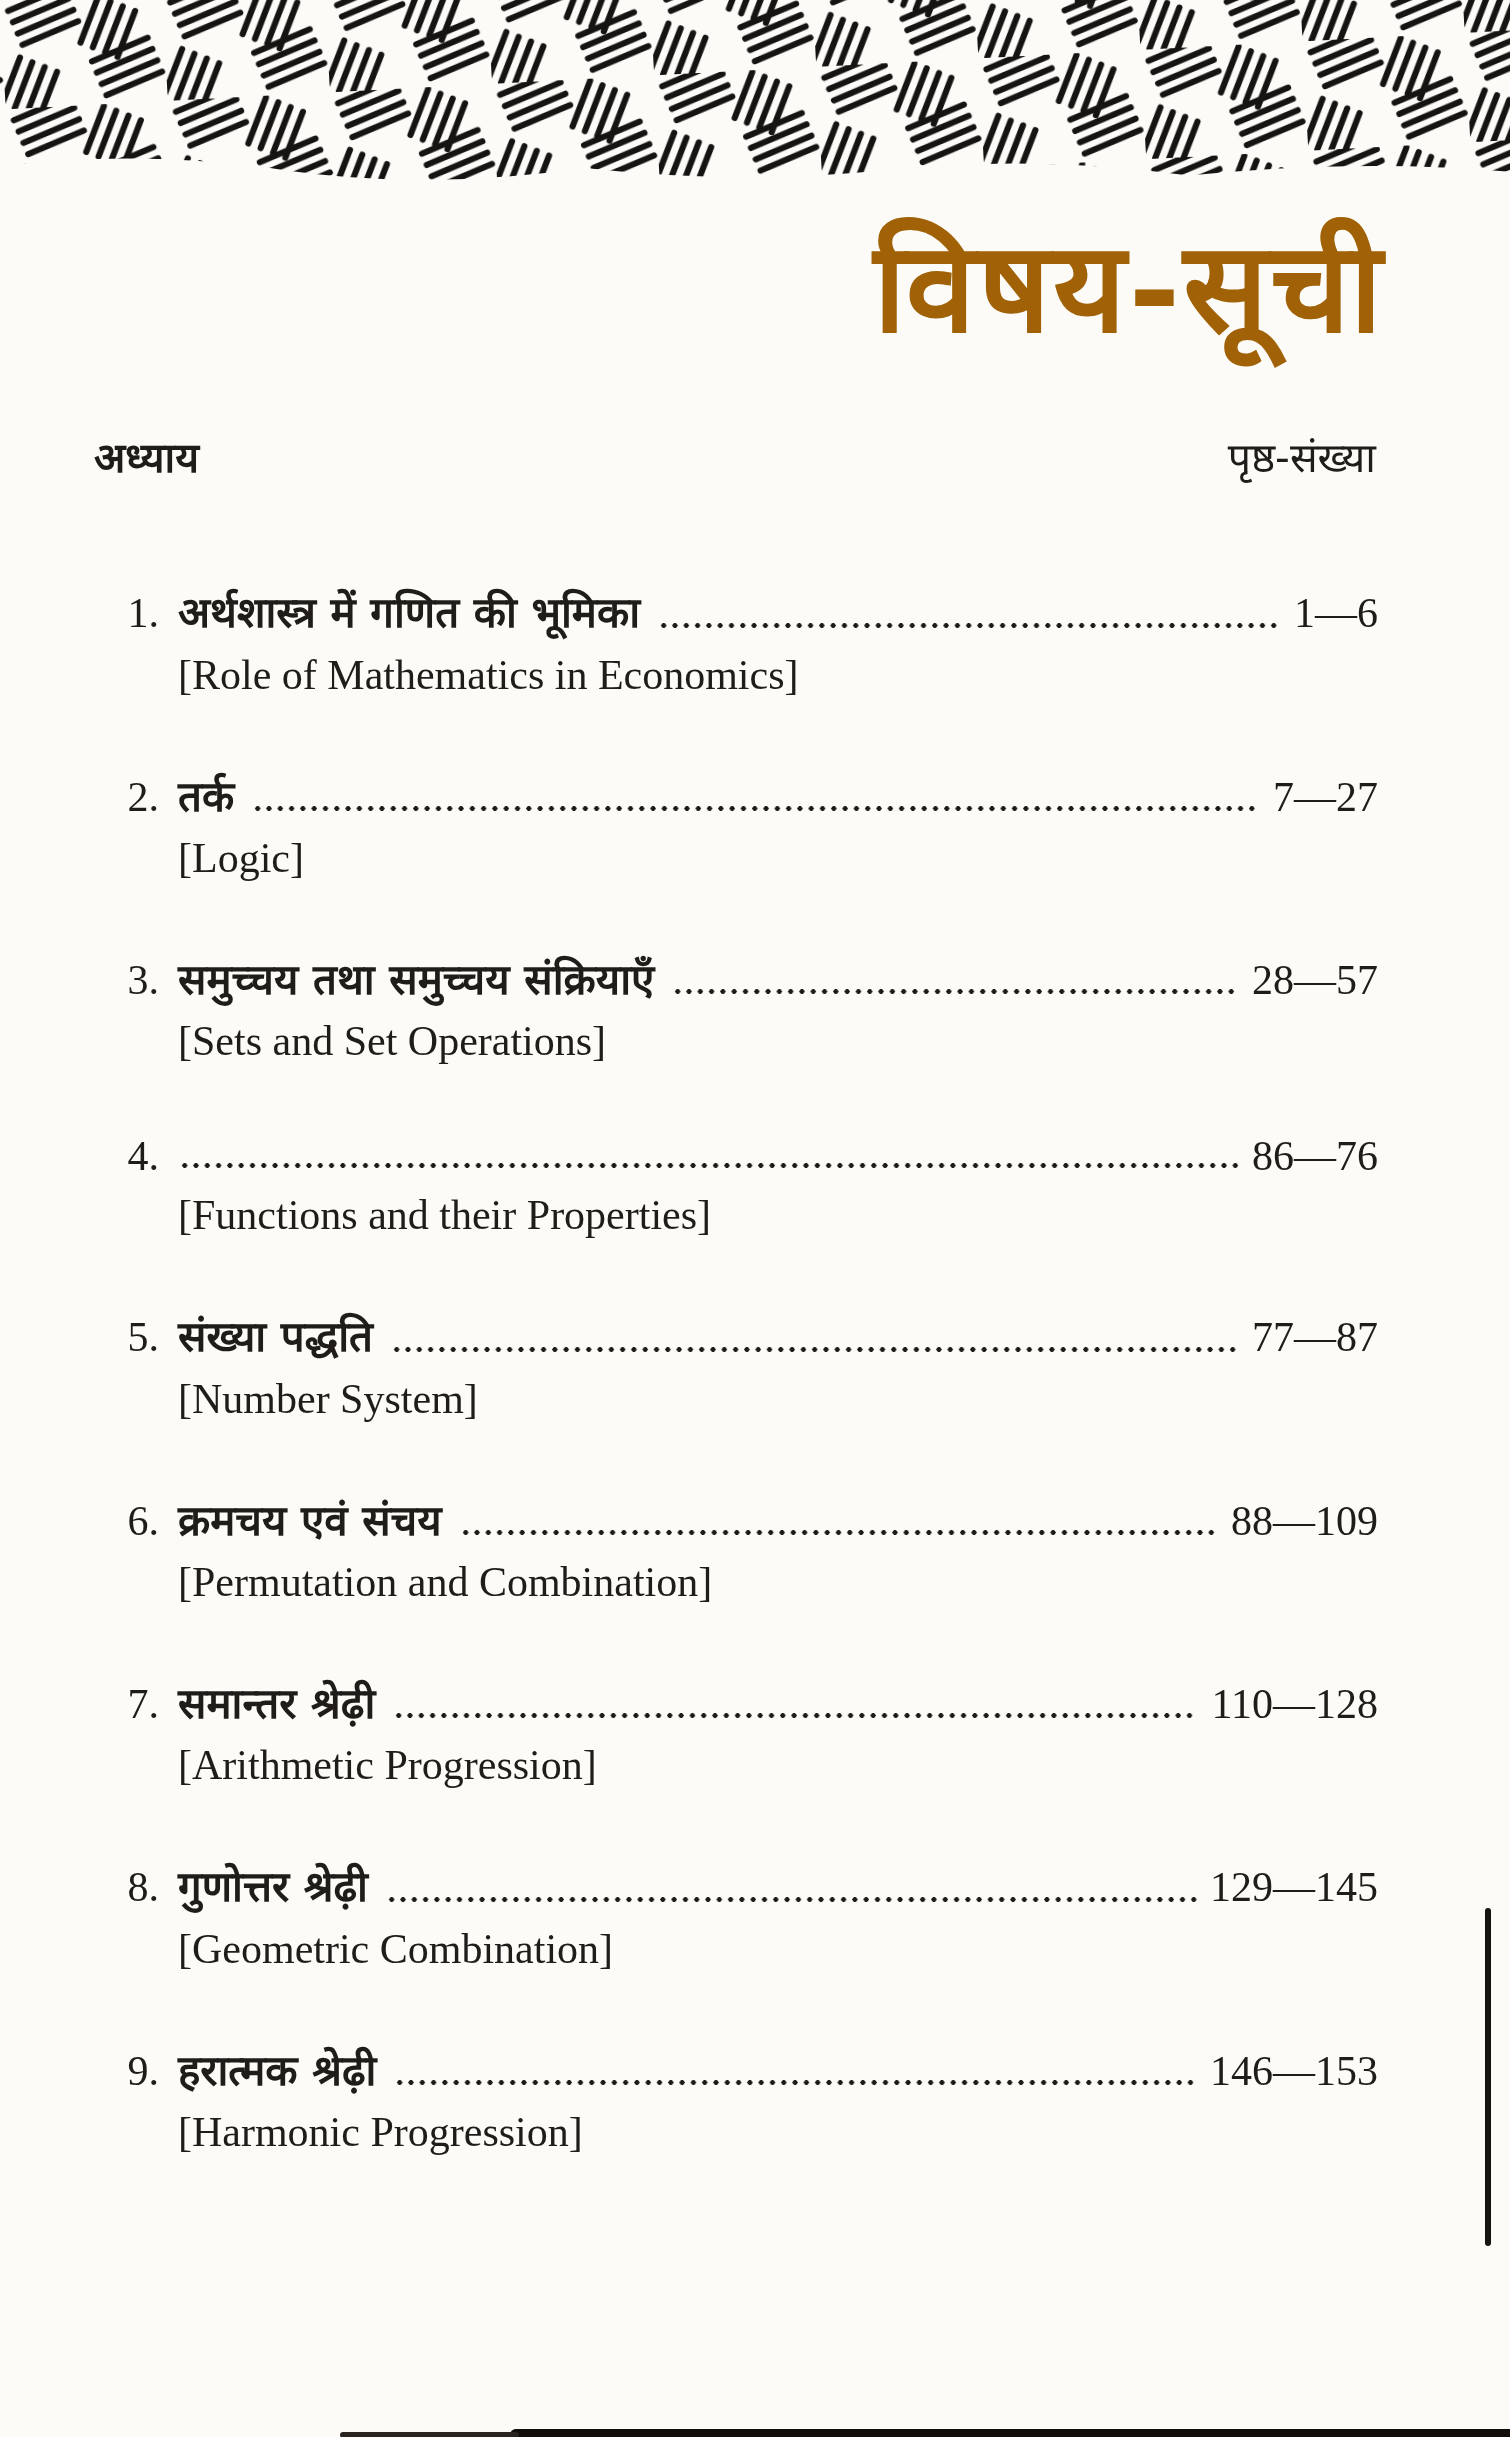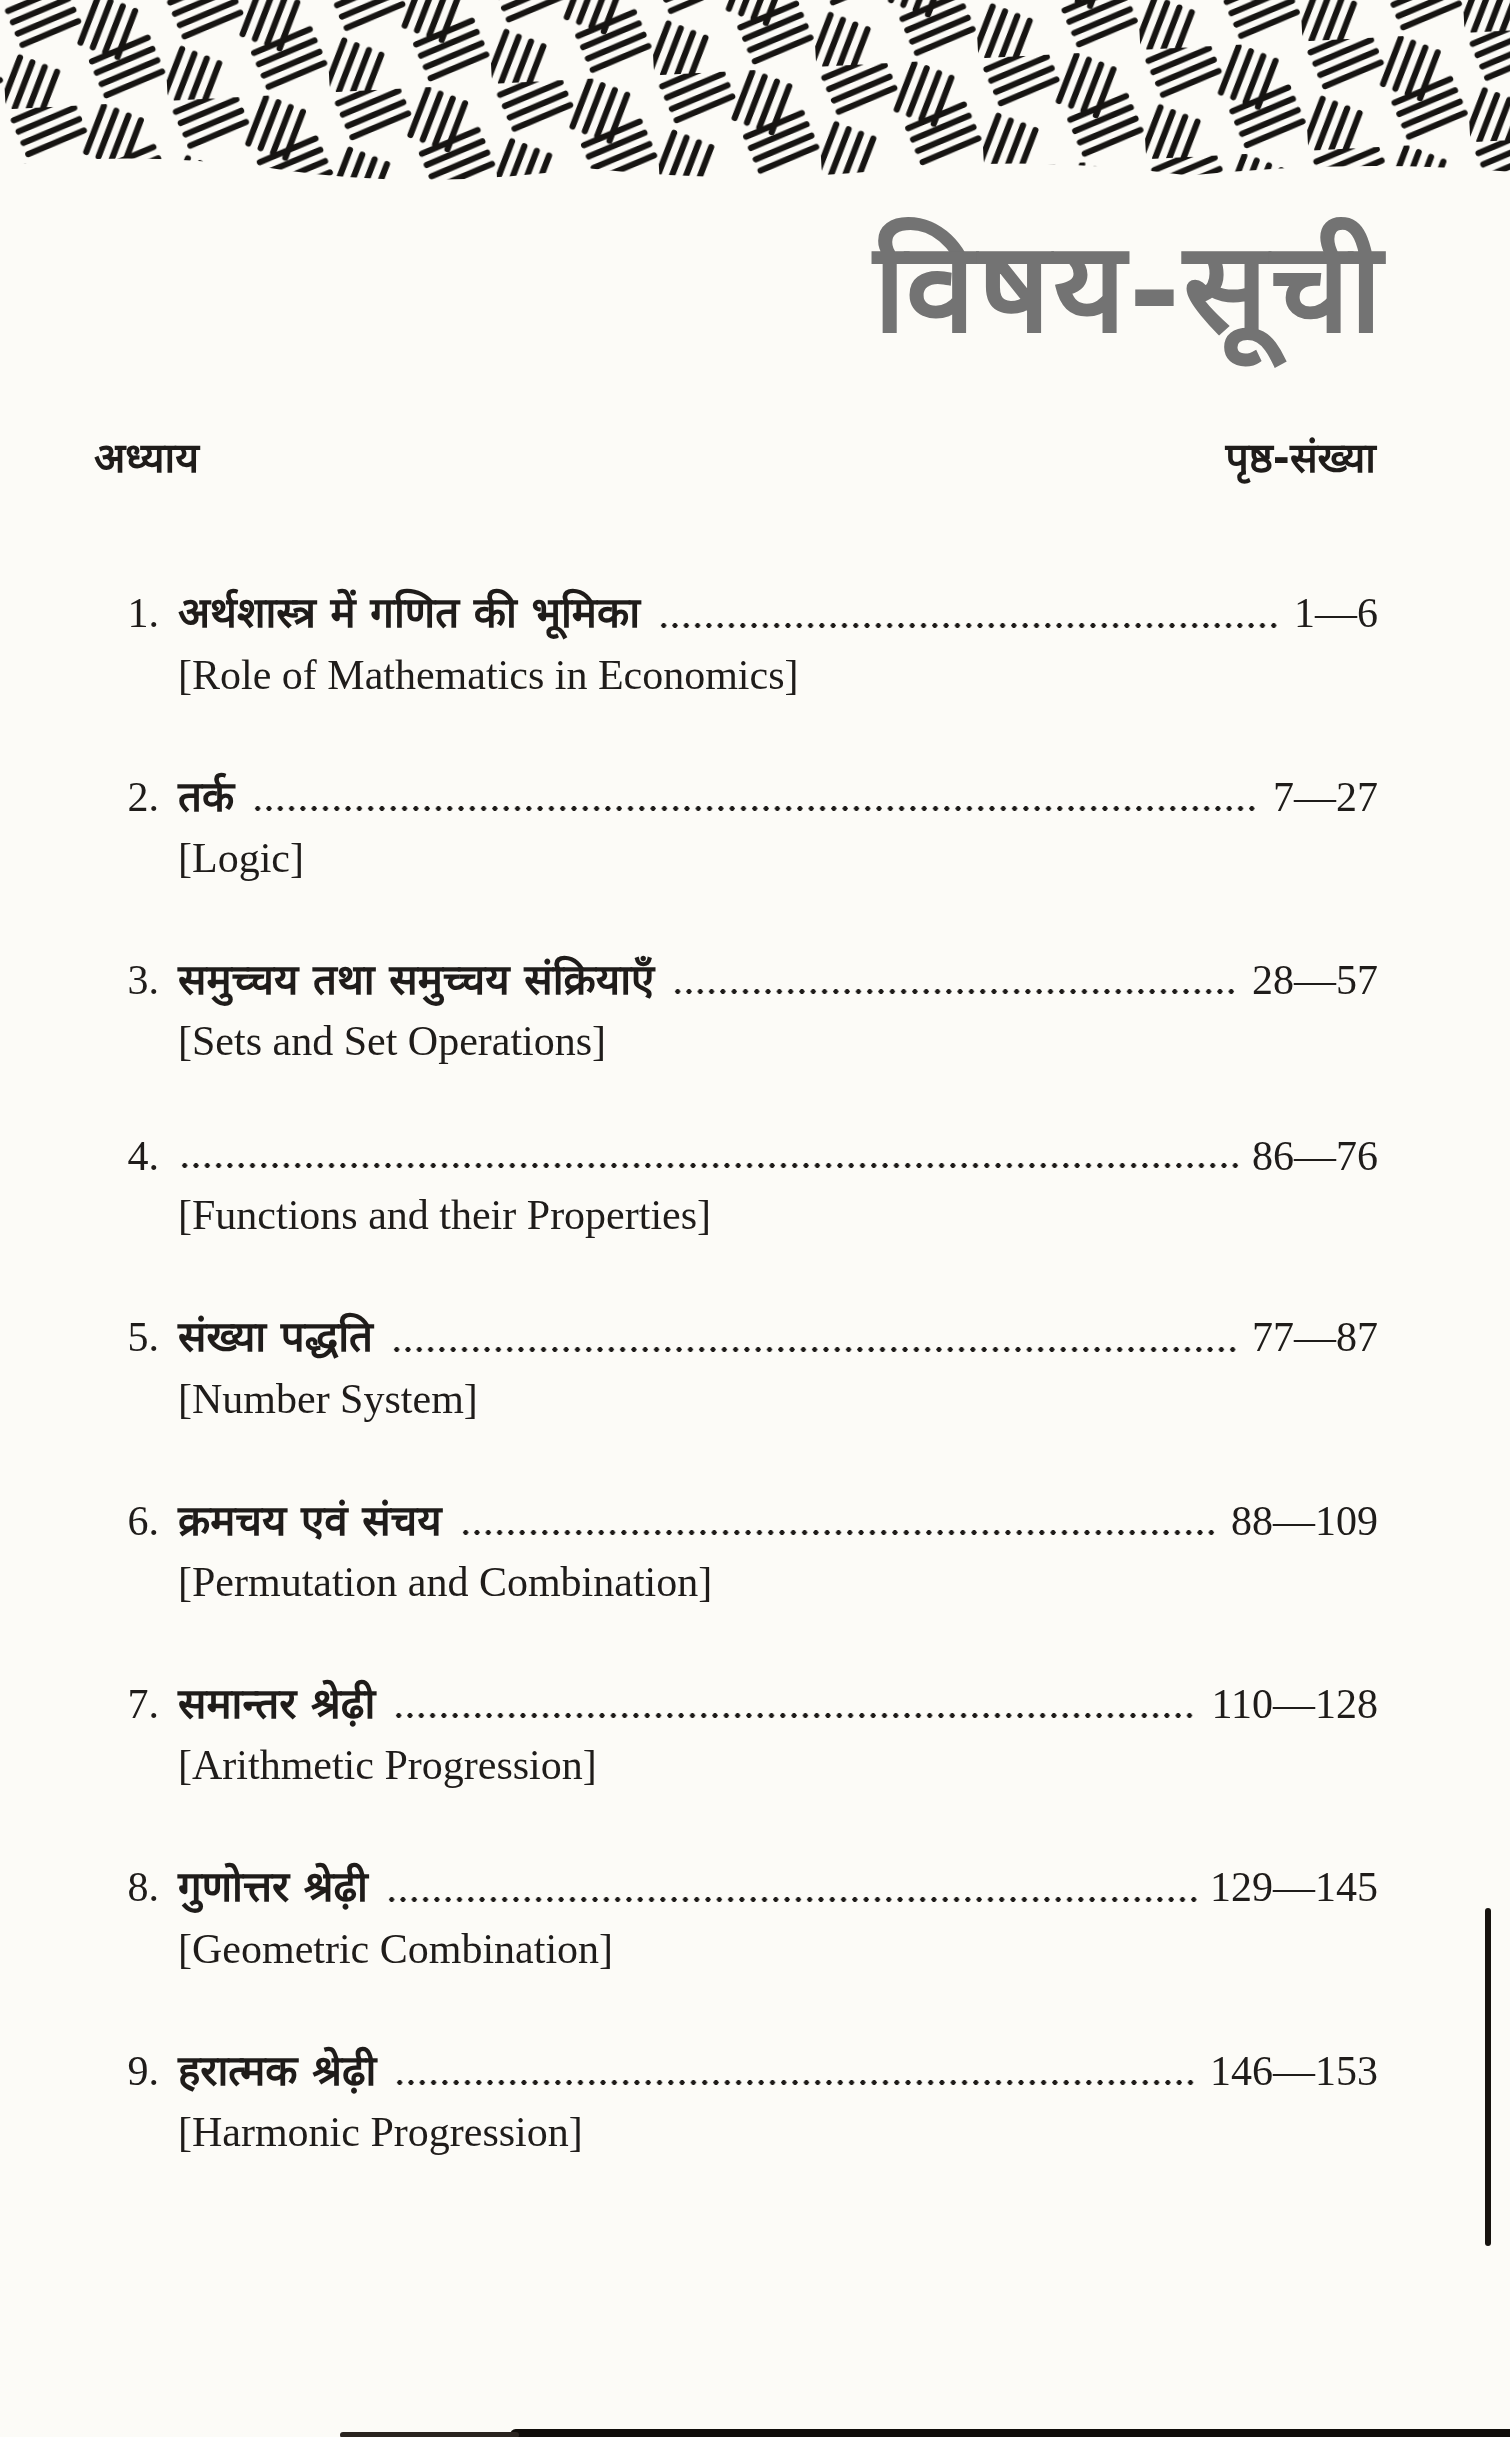--- a/index.html
+++ b/index.html
@@ -13,33 +13,33 @@
     color:#1f1c1a;
   }
   .weave-band{display:block;width:1510px;height:202px;}
   .doc-title{
     margin:3.8px 125px 0 0;
     text-align:right;
     font-family:"DejaVu Serif","Liberation Serif",serif;
     font-size:125px;
     line-height:1.3;
     font-weight:700;
-    color:#737373;
+    color:#a16207;
     letter-spacing:2.8px;
   }
   .toc-header{
     display:flex;
     justify-content:space-between;
     align-items:baseline;
     margin:60px 134px 15px 94px;
     font-family:"DejaVu Sans","Liberation Sans",sans-serif;
     font-size:41px;
   }
   .toc-header .left{font-weight:600;}
-  .toc-header .right{font-weight:700;}
+  .toc-header .right{font-weight:400;}
   .entries{margin:98px 132px 0 106px;}
   .entry{margin-bottom:67px;}
   .entry-main{
     display:flex;
     align-items:baseline;
   }
   .entry-num{
     flex:0 0 53px;
     text-align:right;
     margin-right:19px;

